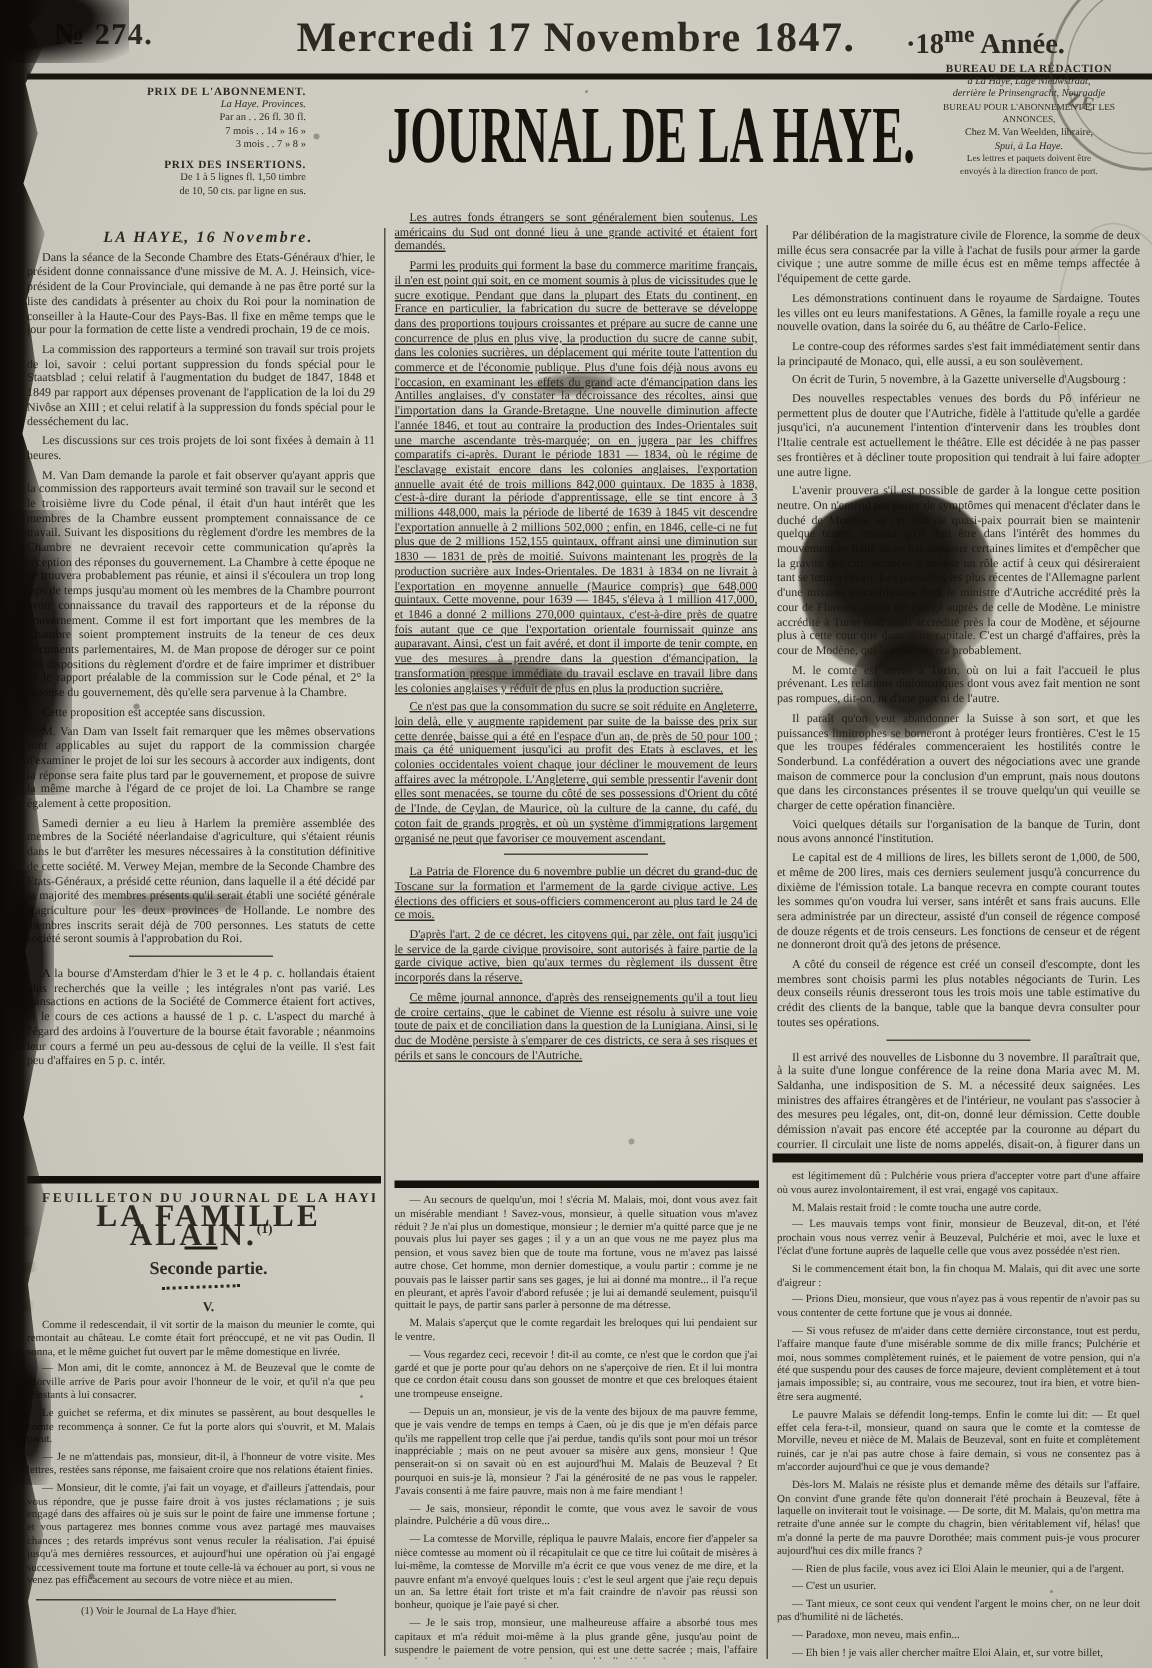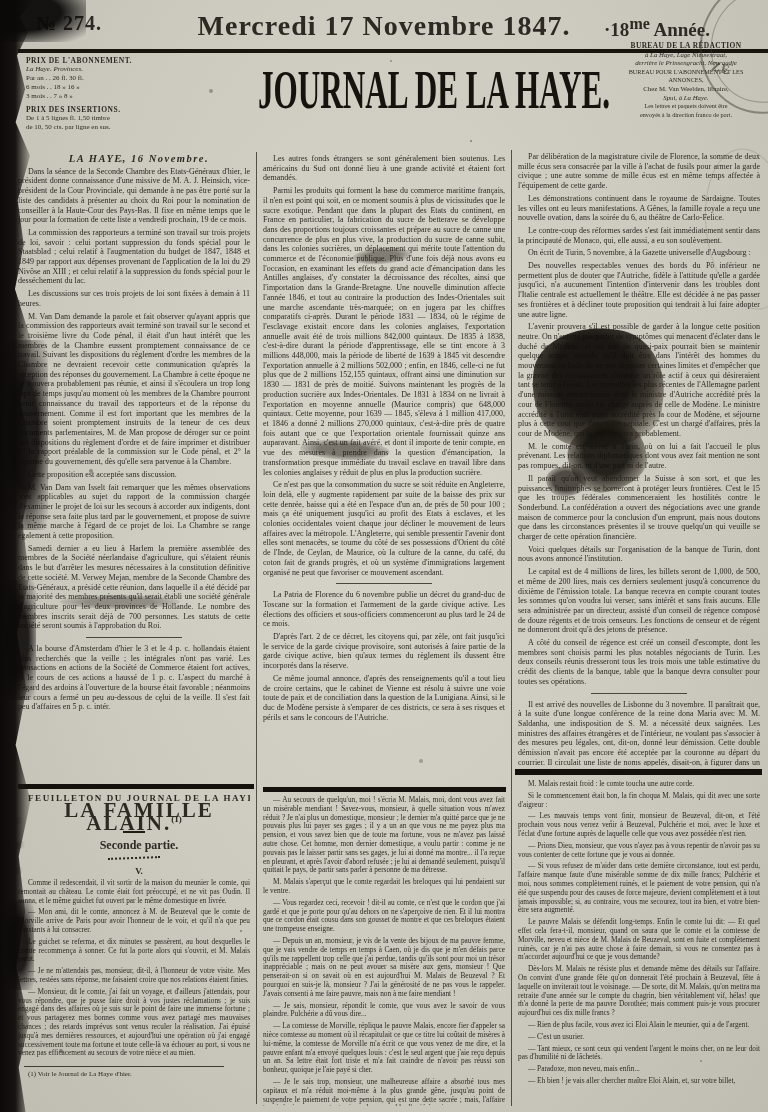--- a/index.html
+++ b/index.html
@@ -11,21 +11,21 @@
     color:#2e2a23;
   }
   
   .issue-no{position:absolute;left:36px;top:12px;font-size:20px;font-weight:bold;letter-spacing:1px;}
   .date-line{position:absolute;left:0;right:0;top:10px;text-align:center;font-size:28px;font-weight:bold;letter-spacing:1px;}
   .year-line{position:absolute;right:58px;top:15px;font-size:19px;font-weight:bold;}
   .year-line sup{font-size:16px;}
   .mh-rule{position:absolute;left:18px;right:0;top:49px;height:4px;background:#18150f;box-shadow:0 6px 0 -2.5px rgba(30,26,20,.35);}
   .title-svg{position:absolute;left:256px;top:58px;}
   .title-text{font-family:"Liberation Serif","DejaVu Serif",serif;font-weight:bold;fill:#16130e;}
-  .sub-box{position:absolute;left:26px;top:56px;width:178px;text-align:left;font-size:7px;line-height:9px;}
+  .sub-box{position:absolute;left:26px;top:56px;width:178px;text-align:right;font-size:7px;line-height:9px;}
   .sub-box .hdr{font-weight:bold;font-size:7.5px;letter-spacing:.5px;}
   .sub-box .it{font-style:italic;}
   .bureau-box{position:absolute;left:608px;top:42px;width:156px;text-align:center;font-size:6.8px;line-height:8.6px;}
   .bureau-box .hdr{font-weight:bold;font-size:7.4px;letter-spacing:.4px;}
   .bureau-box .it{font-style:italic;}
   .bureau-box .sm{font-size:6.2px;}
   
   .vrule{position:absolute;width:1px;background:rgba(40,36,28,.75);}
   .news,.feuil{position:absolute;overflow:hidden;text-align:justify;}
   .news{font-size:8px;line-height:9.7px;}
@@ -36,21 +36,21 @@
   .heavy-bar{position:absolute;background:#14110c;}
   
   .f-header{font-weight:bold;font-size:9px;letter-spacing:1.6px;text-align:center;margin:2px 0 10px;text-indent:0;white-space:nowrap;}
   .f-title{font-weight:bold;font-size:21px;letter-spacing:2px;text-align:center;margin:0 0 4px;text-indent:0;}
   .f-title sup{font-size:9px;letter-spacing:0;}
   .f-dash{width:22px;height:2px;background:#201c15;margin:4px auto 8px;}
   .f-part{font-weight:bold;font-size:12px;text-align:center;margin:0 0 6px;text-indent:0;}
   .f-squig{width:52px;height:4px;border-bottom:2px dotted #2b2720;margin:0 auto 8px;transform:rotate(-2deg);}
   .f-chap{font-weight:bold;font-size:9px;text-align:center;margin:0 0 5px;text-indent:0;}
   .fn-rule{width:200px;height:1px;background:rgba(40,36,28,.85);margin:8px 0 3px 6px;}
-  .footnote{font-size:7px;text-indent:6px;margin:0;}
+  .footnote{font-size:7px;text-indent:6px;margin:0;padding-left:26px;}
   
   .edge-band{position:absolute;left:0;top:0;width:34px;height:1112px;z-index:5;
     background:linear-gradient(90deg,#0b0a08 0%,#161310 45%,rgba(25,22,17,.55) 70%,rgba(25,22,17,0) 100%);
     clip-path:polygon(0 0,100% 0,58% 1.5%,82% 3%,50% 5%,74% 8%,46% 11%,88% 14%,52% 18%,70% 22%,44% 26%,95% 31%,60% 36%,100% 42%,66% 47%,86% 52%,50% 57%,78% 62%,46% 67%,90% 72%,55% 77%,74% 82%,48% 87%,85% 92%,55% 96%,75% 100%,0 100%);}
   .corner-blob{position:absolute;left:0;top:0;width:86px;height:42px;z-index:6;
     background:radial-gradient(ellipse at 20% 30%,rgba(10,9,7,.95) 0 45%,rgba(10,9,7,.4) 70%,transparent 90%);}
   .band-blob{position:absolute;z-index:6;background:radial-gradient(ellipse,rgba(12,10,8,.9) 0 40%,rgba(12,10,8,.35) 70%,transparent 95%);}
   .stamp{position:absolute;border-radius:50%;opacity:.75;z-index:4;}
   .stamp .ring2{position:absolute;inset:9px;border:1px solid rgba(70,62,50,.5);border-radius:50%;}
   .stamp .stamp-letters{position:absolute;left:16px;bottom:26px;font-weight:bold;font-size:13px;color:rgba(55,48,38,.8);letter-spacing:1px;}
@@ -77,21 +77,21 @@
   <div class="mh-rule"></div>
 
   <svg class="title-svg" width="360" height="66">
     <text x="2" y="50" textLength="352" lengthAdjust="spacingAndGlyphs" font-size="54" class="title-text">JOURNAL DE LA HAYE.</text>
   </svg>
 
   <div class="sub-box">
     <div class="hdr">PRIX DE L'ABONNEMENT.</div>
     <div class="it">La Haye.      Provinces.</div>
     <div>Par an . .   26 fl.      30 fl.</div>
-    <div>6 mois . .   18 »       16 »</div>
+    <div>7 mois . .   14 »       16 »</div>
     <div>3 mois . .   7 »        8 »</div>
     <div class="hdr" style="margin-top:4px">PRIX DES INSERTIONS.</div>
     <div>De 1 à 5 lignes fl. 1,50 timbre</div>
     <div>de 10, 50 cts. par ligne en sus.</div>
   </div>
 
   <div class="bureau-box">
     <div class="hdr">BUREAU DE LA RÉDACTION</div>
     <div class="it">à La Haye, Lage Nieuwstraat,</div>
     <div class="it">derrière le Prinsengracht, Nouraadje</div>
@@ -112,21 +112,21 @@
     <p class="art">La commission des rapporteurs a terminé son travail sur trois projets de loi, savoir : celui portant suppression du fonds spécial pour le Staatsblad ; celui relatif à l'augmentation du budget de 1847, 1848 et 1849 par rapport aux dépenses provenant de l'application de la loi du 29 Nivôse an XIII ; et celui relatif à la suppression du fonds spécial pour le desséchement du lac.</p>
     <p class="art">Les discussions sur ces trois projets de loi sont fixées à demain à 11 heures.</p>
     <p class="art">M. Van Dam demande la parole et fait observer qu'ayant appris que la commission des rapporteurs avait terminé son travail sur le second et le troisième livre du Code pénal, il était d'un haut intérêt que les membres de la Chambre eussent promptement connaissance de ce travail. Suivant les dispositions du règlement d'ordre les membres de la Chambre ne devraient recevoir cette communication qu'après la réception des réponses du gouvernement. La Chambre à cette époque ne se trouvera probablement pas réunie, et ainsi il s'écoulera un trop long laps de temps jusqu'au moment où les membres de la Chambre pourront avoir connaissance du travail des rapporteurs et de la réponse du gouvernement. Comme il est fort important que les membres de la Chambre soient promptement instruits de la teneur de ces deux documents parlementaires, M. de Man propose de déroger sur ce point des dispositions du règlement d'ordre et de faire imprimer et distribuer 1° le rapport préalable de la commission sur le Code pénal, et 2° la réponse du gouvernement, dès qu'elle sera parvenue à la Chambre.</p>
     <p class="art">Cette proposition est acceptée sans discussion.</p>
     <p class="art">M. Van Dam van Isselt fait remarquer que les mêmes observations sont applicables au sujet du rapport de la commission chargée d'examiner le projet de loi sur les secours à accorder aux indigents, dont la réponse sera faite plus tard par le gouvernement, et propose de suivre la même marche à l'égard de ce projet de loi. La Chambre se range également à cette proposition.</p>
     <p class="art">Samedi dernier a eu lieu à Harlem la première assemblée des membres de la Société néerlandaise d'agriculture, qui s'étaient réunis dans le but d'arrêter les mesures nécessaires à la constitution définitive de cette société. M. Verwey Mejan, membre de la Seconde Chambre des Etats-Généraux, a présidé cette réunion, dans laquelle il a été décidé par la majorité des membres présents qu'il serait établi une société générale d'agriculture pour les deux provinces de Hollande. Le nombre des membres inscrits serait déjà de 700 personnes. Les statuts de cette société seront soumis à l'approbation du Roi.</p>
     <div class="sep"></div>
     <p class="art">A la bourse d'Amsterdam d'hier le 3 et le 4 p. c. hollandais étaient plus recherchés que la veille ; les intégrales n'ont pas varié. Les transactions en actions de la Société de Commerce étaient fort actives, et le cours de ces actions a haussé de 1 p. c. L'aspect du marché à l'égard des ardoins à l'ouverture de la bourse était favorable ; néanmoins leur cours a fermé un peu au-dessous de celui de la veille. Il s'est fait peu d'affaires en 5 p. c. intér.</p>
   </div>
 
-  <div class="news" style="left:263px;top:154px;width:242px;height:628px;">
+  <div class="news" style="left:263px;top:140px;width:242px;height:628px;text-decoration:underline;">
     <p class="art">Les autres fonds étrangers se sont généralement bien soutenus. Les américains du Sud ont donné lieu à une grande activité et étaient fort demandés.</p>
     <p class="art">Parmi les produits qui forment la base du commerce maritime français, il n'en est point qui soit, en ce moment soumis à plus de vicissitudes que le sucre exotique. Pendant que dans la plupart des Etats du continent, en France en particulier, la fabrication du sucre de betterave se développe dans des proportions toujours croissantes et prépare au sucre de canne une concurrence de plus en plus vive, la production du sucre de canne subit, dans les colonies sucrières, un déplacement qui mérite toute l'attention du commerce et de l'économie publique. Plus d'une fois déjà nous avons eu l'occasion, en examinant les effets du grand acte d'émancipation dans les Antilles anglaises, d'y constater la décroissance des récoltes, ainsi que l'importation dans la Grande-Bretagne. Une nouvelle diminution affecte l'année 1846, et tout au contraire la production des Indes-Orientales suit une marche ascendante très-marquée; on en jugera par les chiffres comparatifs ci-après. Durant le période 1831 — 1834, où le régime de l'esclavage existait encore dans les colonies anglaises, l'exportation annuelle avait été de trois millions 842,000 quintaux. De 1835 à 1838, c'est-à-dire durant la période d'apprentissage, elle se tint encore à 3 millions 448,000, mais la période de liberté de 1639 à 1845 vit descendre l'exportation annuelle à 2 millions 502,000 ; enfin, en 1846, celle-ci ne fut plus que de 2 millions 152,155 quintaux, offrant ainsi une diminution sur 1830 — 1831 de près de moitié. Suivons maintenant les progrès de la production sucrière aux Indes-Orientales. De 1831 à 1834 on ne livrait à l'exportation en moyenne annuelle (Maurice compris) que 648,000 quintaux. Cette moyenne, pour 1639 — 1845, s'éleva à 1 million 417,000, et 1846 a donné 2 millions 270,000 quintaux, c'est-à-dire près de quatre fois autant que ce que l'exportation orientale fournissait quinze ans auparavant. Ainsi, c'est un fait avéré, et dont il importe de tenir compte, en vue des mesures à prendre dans la question d'émancipation, la transformation presque immédiate du travail esclave en travail libre dans les colonies anglaises y réduit de plus en plus la production sucrière.</p>
     <p class="art">Ce n'est pas que la consommation du sucre se soit réduite en Angleterre, loin delà, elle y augmente rapidement par suite de la baisse des prix sur cette denrée, baisse qui a été en l'espace d'un an, de près de 50 pour 100 ; mais ça été uniquement jusqu'ici au profit des Etats à esclaves, et les colonies occidentales voient chaque jour décliner le mouvement de leurs affaires avec la métropole. L'Angleterre, qui semble pressentir l'avenir dont elles sont menacées, se tourne du côté de ses possessions d'Orient du côté de l'Inde, de Ceylan, de Maurice, où la culture de la canne, du café, du coton fait de grands progrès, et où un système d'immigrations largement organisé ne peut que favoriser ce mouvement ascendant.</p>
     <div class="sep"></div>
     <p class="art">La Patria de Florence du 6 novembre publie un décret du grand-duc de Toscane sur la formation et l'armement de la garde civique active. Les élections des officiers et sous-officiers commenceront au plus tard le 24 de ce mois.</p>
     <p class="art">D'après l'art. 2 de ce décret, les citoyens qui, par zèle, ont fait jusqu'ici le service de la garde civique provisoire, sont autorisés à faire partie de la garde civique active, bien qu'aux termes du règlement ils dussent être incorporés dans la réserve.</p>
     <p class="art">Ce même journal annonce, d'après des renseignements qu'il a tout lieu de croire certains, que le cabinet de Vienne est résolu à suivre une voie toute de paix et de conciliation dans la question de la Lunigiana. Ainsi, si le duc de Modène persiste à s'emparer de ces districts, ce sera à ses risques et périls et sans le concours de l'Autriche.</p>
   </div>
 
   <div class="news" style="left:518px;top:152px;width:242px;height:614px;">
@@ -169,23 +169,24 @@
     <p class="art">— Au secours de quelqu'un, moi ! s'écria M. Malais, moi, dont vous avez fait un misérable mendiant ! Savez-vous, monsieur, à quelle situation vous m'avez réduit ? Je n'ai plus un domestique, monsieur ; le dernier m'a quitté parce que je ne pouvais plus lui payer ses gages ; il y a un an que vous ne me payez plus ma pension, et vous savez bien que de toute ma fortune, vous ne m'avez pas laissé autre chose. Cet homme, mon dernier domestique, a voulu partir : comme je ne pouvais pas le laisser partir sans ses gages, je lui ai donné ma montre... il l'a reçue en pleurant, et après l'avoir d'abord refusée ; je lui ai demandé seulement, puisqu'il quittait le pays, de partir sans parler à personne de ma détresse.</p>
     <p class="art">M. Malais s'aperçut que le comte regardait les breloques qui lui pendaient sur le ventre.</p>
     <p class="art">— Vous regardez ceci, recevoir ! dit-il au comte, ce n'est que le cordon que j'ai gardé et que je porte pour qu'au dehors on ne s'aperçoive de rien. Et il lui montra que ce cordon était cousu dans son gousset de montre et que ces breloques étaient une trompeuse enseigne.</p>
     <p class="art">— Depuis un an, monsieur, je vis de la vente des bijoux de ma pauvre femme, que je vais vendre de temps en temps à Caen, où je dis que je m'en défais parce qu'ils me rappellent trop celle que j'ai perdue, tandis qu'ils sont pour moi un trésor inappréciable ; mais on ne peut avouer sa misère aux gens, monsieur ! Que penserait-on si on savait où en est aujourd'hui M. Malais de Beuzeval ? Et pourquoi en suis-je là, monsieur ? J'ai la générosité de ne pas vous le rappeler. J'avais consenti à me faire pauvre, mais non à me faire mendiant !</p>
     <p class="art">— Je sais, monsieur, répondit le comte, que vous avez le savoir de vous plaindre. Pulchérie a dû vous dire...</p>
     <p class="art">— La comtesse de Morville, répliqua le pauvre Malais, encore fier d'appeler sa nièce comtesse au moment où il récapitulait ce que ce titre lui coûtait de misères à lui-même, la comtesse de Morville m'a écrit ce que vous venez de me dire, et la pauvre enfant m'a envoyé quelques louis : c'est le seul argent que j'aie reçu depuis un an. Sa lettre était fort triste et m'a fait craindre de n'avoir pas réussi son bonheur, quoique je l'aie payé si cher.</p>
     <p class="art">— Je le sais trop, monsieur, une malheureuse affaire a absorbé tous mes capitaux et m'a réduit moi-même à la plus grande gêne, jusqu'au point de suspendre le paiement de votre pension, qui est une dette sacrée ; mais, l'affaire terminée, je ne me contenterai pas de vous solder l'arriéré, qui vous</p>
   </div>
 
   <div class="feuil" style="left:518px;top:780px;width:242px;height:326px;">
+    <p class="art">est légitimement dû : Pulchérie vous priera d'accepter votre part d'une affaire où vous aurez involontairement, il est vrai, engagé vos capitaux.</p>
     <p class="art">M. Malais restait froid : le comte toucha une autre corde.</p>
+    <p class="art">— Les mauvais temps vont finir, monsieur de Beuzeval, dit-on, et l'été prochain vous nous verrez venir à Beuzeval, Pulchérie et moi, avec le luxe et l'éclat d'une fortune auprès de laquelle celle que vous avez possédée n'est rien.</p>
     <p class="art">Si le commencement était bon, la fin choqua M. Malais, qui dit avec une sorte d'aigreur :</p>
-    <p class="art">— Les mauvais temps vont finir, monsieur de Beuzeval, dit-on, et l'été prochain vous nous verrez venir à Beuzeval, Pulchérie et moi, avec le luxe et l'éclat d'une fortune auprès de laquelle celle que vous avez possédée n'est rien.</p>
     <p class="art">— Prions Dieu, monsieur, que vous n'ayez pas à vous repentir de n'avoir pas su vous contenter de cette fortune que je vous ai donnée.</p>
     <p class="art">— Si vous refusez de m'aider dans cette dernière circonstance, tout est perdu, l'affaire manque faute d'une misérable somme de dix mille francs; Pulchérie et moi, nous sommes complètement ruinés, et le paiement de votre pension, qui n'a été que suspendu pour des causes de force majeure, devient complètement et à tout jamais impossible; si, au contraire, vous me secourez, tout ira bien, et votre bien-être sera augmenté.</p>
     <p class="art">Le pauvre Malais se défendit long-temps. Enfin le comte lui dit: — Et quel effet cela fera-t-il, monsieur, quand on saura que le comte et la comtesse de Morville, neveu et nièce de M. Malais de Beuzeval, sont en fuite et complètement ruinés, car je n'ai pas autre chose à faire demain, si vous ne consentez pas à m'accorder aujourd'hui ce que je vous demande?</p>
     <p class="art">Dès-lors M. Malais ne résiste plus et demande même des détails sur l'affaire. On convint d'une grande fête qu'on donnerait l'été prochain à Beuzeval, fête à laquelle on inviterait tout le voisinage. — De sorte, dit M. Malais, qu'on mettra ma retraite d'une année sur le compte du chagrin, bien véritablement vif, hélas! que m'a donné la perte de ma pauvre Dorothée; mais comment puis-je vous procurer aujourd'hui ces dix mille francs ?</p>
     <p class="art">— Rien de plus facile, vous avez ici Eloi Alain le meunier, qui a de l'argent.</p>
     <p class="art">— C'est un usurier.</p>
     <p class="art">— Tant mieux, ce sont ceux qui vendent l'argent le moins cher, on ne leur doit pas d'humilité ni de lâchetés.</p>
     <p class="art">— Paradoxe, mon neveu, mais enfin...</p>
     <p class="art">— Eh bien ! je vais aller chercher maître Eloi Alain, et, sur votre billet,</p>
   </div>

